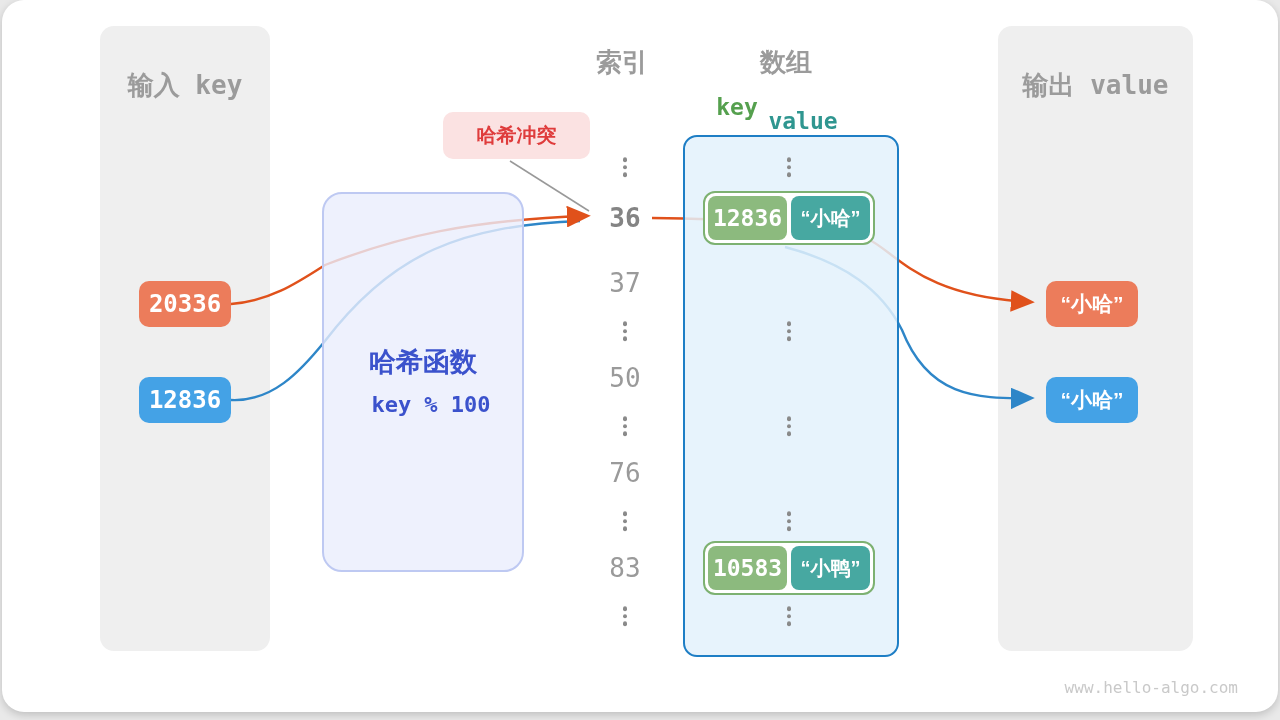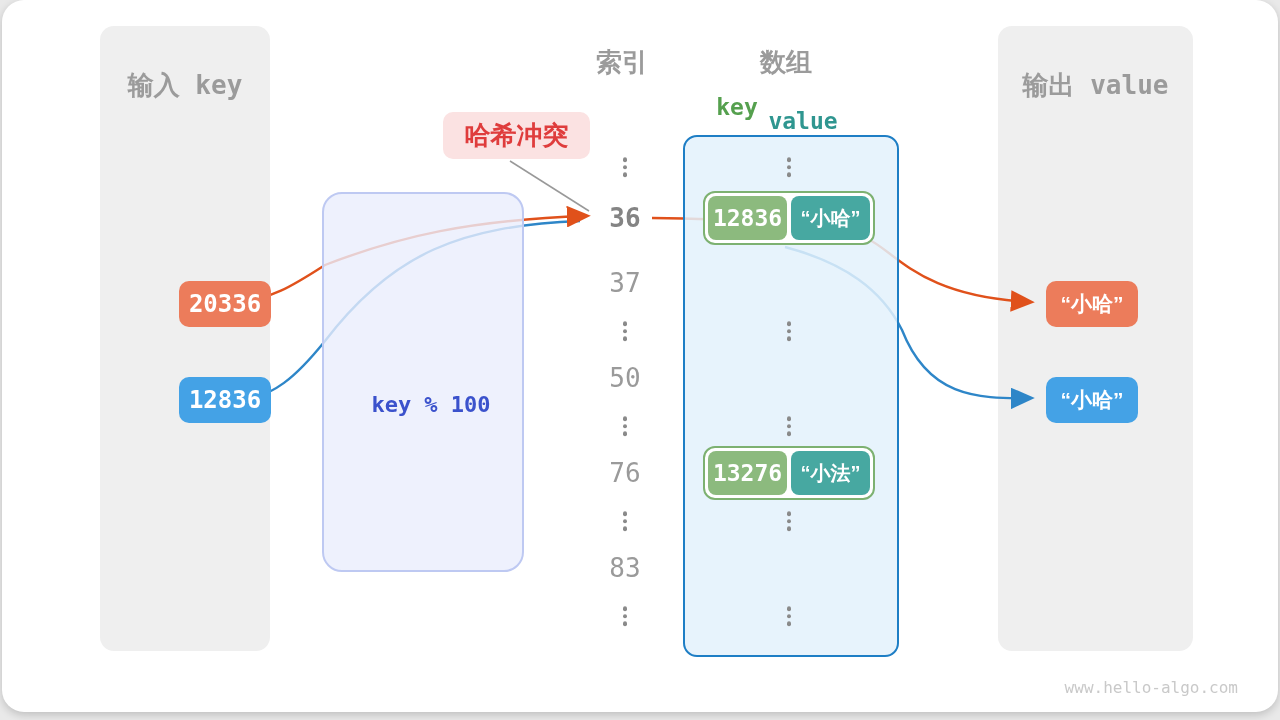--- a/index.html
+++ b/index.html
@@ -24,21 +24,21 @@
         background:rgba(234,238,252,0.80);border:2px solid #bec9f2;border-radius:20px;z-index:3;}
   .hash-title{position:absolute;left:0;right:0;top:150px;text-align:center;
         font-weight:bold;font-size:27px;color:#3b52cc;}
   .hash-formula{position:absolute;left:0;right:0;top:198px;text-align:center;
         font-family:"DejaVu Sans Mono","Liberation Mono",monospace;
         font-weight:bold;font-size:22px;color:#3b52cc;margin-left:16px;}
 
   
   #collision{position:absolute;left:443px;top:112px;width:147px;height:47px;
         background:#fbe2e2;border-radius:10px;line-height:47px;text-align:center;
-        font-weight:bold;font-size:26px;color:#df3c3c;z-index:4;}
+        font-weight:bold;font-size:20px;color:#df3c3c;z-index:4;}
 
   
   .col-header{position:absolute;transform:translate(-50%,-50%);z-index:4;
         font-family:"DejaVu Sans Mono","Liberation Mono",monospace;
         font-weight:bold;font-size:26px;color:#9b9b9b;white-space:nowrap;}
   .kv-header{position:absolute;transform:translate(-50%,-50%);z-index:4;
         font-family:"DejaVu Sans Mono","Liberation Mono",monospace;
         font-weight:bold;font-size:23px;white-space:nowrap;}
   #hdr-key{color:#55a04e;} #hdr-value{color:#2f9690;}
 
@@ -64,21 +64,21 @@
         font-weight:bold;font-size:20px;display:flex;align-items:center;justify-content:center;white-space:nowrap;}
 
   
   .vdots{position:absolute;left:0;right:0;transform:translateY(-50%);
         display:flex;flex-direction:column;align-items:center;gap:3px;}
   .vdots i{width:4.5px;height:4.5px;border-radius:50%;background:#8a8a8a;}
 
   
   .kbox{position:absolute;width:92px;height:46px;border-radius:10px;z-index:4;
         display:flex;align-items:center;justify-content:center;color:#fff;}
-  .kbox.num{font-family:"DejaVu Sans Mono","Liberation Mono",monospace;font-weight:bold;font-size:24px;margin-left:40px;}
+  .kbox.num{font-family:"DejaVu Sans Mono","Liberation Mono",monospace;font-weight:bold;font-size:24px;}
   .kbox.val{font-weight:bold;font-size:21px;white-space:nowrap;}
   .kbox.orange{background:#ec7c5b;} .kbox.blue{background:#44a2e6;}
 
   #watermark{position:absolute;right:42px;top:678px;z-index:4;
         font-family:"DejaVu Sans Mono","Liberation Mono",monospace;
         font-size:16px;color:#c9c9c9;}
 </style>
 </head>
 <body>
 
@@ -102,20 +102,21 @@
       </marker>
     </defs>
     <path d="M231,400 C272,402 300,372 325,341 C393,252 462,226 580,221" fill="none" stroke="#2e86c8" stroke-width="2.4"></path>
     <path d="M231,304 C270,301 297,283 325,265 C400,236 470,220 586,216" fill="none" stroke="#e0511b" stroke-width="2.4" marker-end="url(#ah-o)"></path>
     <path d="M652,218 C740,219 830,223 866,238 C897,252 918,296 1030,302" fill="none" stroke="#e0511b" stroke-width="2.4" marker-end="url(#ah-o)"></path>
     <path d="M785,247 C845,263 882,290 902,330 C928,396 975,399 1030,398" fill="none" stroke="#2e86c8" stroke-width="2.4" marker-end="url(#ah-b)"></path>
     <line x1="510" y1="161" x2="589" y2="211" stroke="#999999" stroke-width="1.5"></line>
   </svg>
 
   <div id="hash-box">
+    <div class="hash-title">哈希函数</div>
     <div class="hash-formula">key % 100</div>
   </div>
 
   <div id="collision">哈希冲突</div>
 
   <div class="col-header" style="left:622px;top:62px;">索引</div>
   <div class="col-header" style="left:786px;top:62px;">数组</div>
   <div class="kv-header" id="hdr-key" style="left:737px;top:107px;text-align:right;">key</div>
   <div class="kv-header" id="hdr-value" style="left:803px;top:121px;">value</div>
 
@@ -166,29 +167,29 @@
       <div class="vdots" style="top: 331px;">
         <i></i>
         <i></i>
         <i></i>
       </div>
       <div class="vdots" style="top: 426px;">
         <i></i>
         <i></i>
         <i></i>
       </div>
-      <div class="pair" style="top: 473px;">
-    <span class="pair-key">13276</span>
-    <span class="pair-value">“小法”</span>
-  </div>
       <div class="vdots" style="top: 521px;">
         <i></i>
         <i></i>
         <i></i>
       </div>
+      <div class="pair" style="top: 568px;">
+    <span class="pair-key">10583</span>
+    <span class="pair-value">“小鸭”</span>
+  </div>
       <div class="vdots" style="top: 616px;">
         <i></i>
         <i></i>
         <i></i>
       </div>
     </div>
 
   <div class="kbox num orange" style="left:139px;top:281px;">20336</div>
   <div class="kbox num blue" style="left:139px;top:377px;">12836</div>
 

